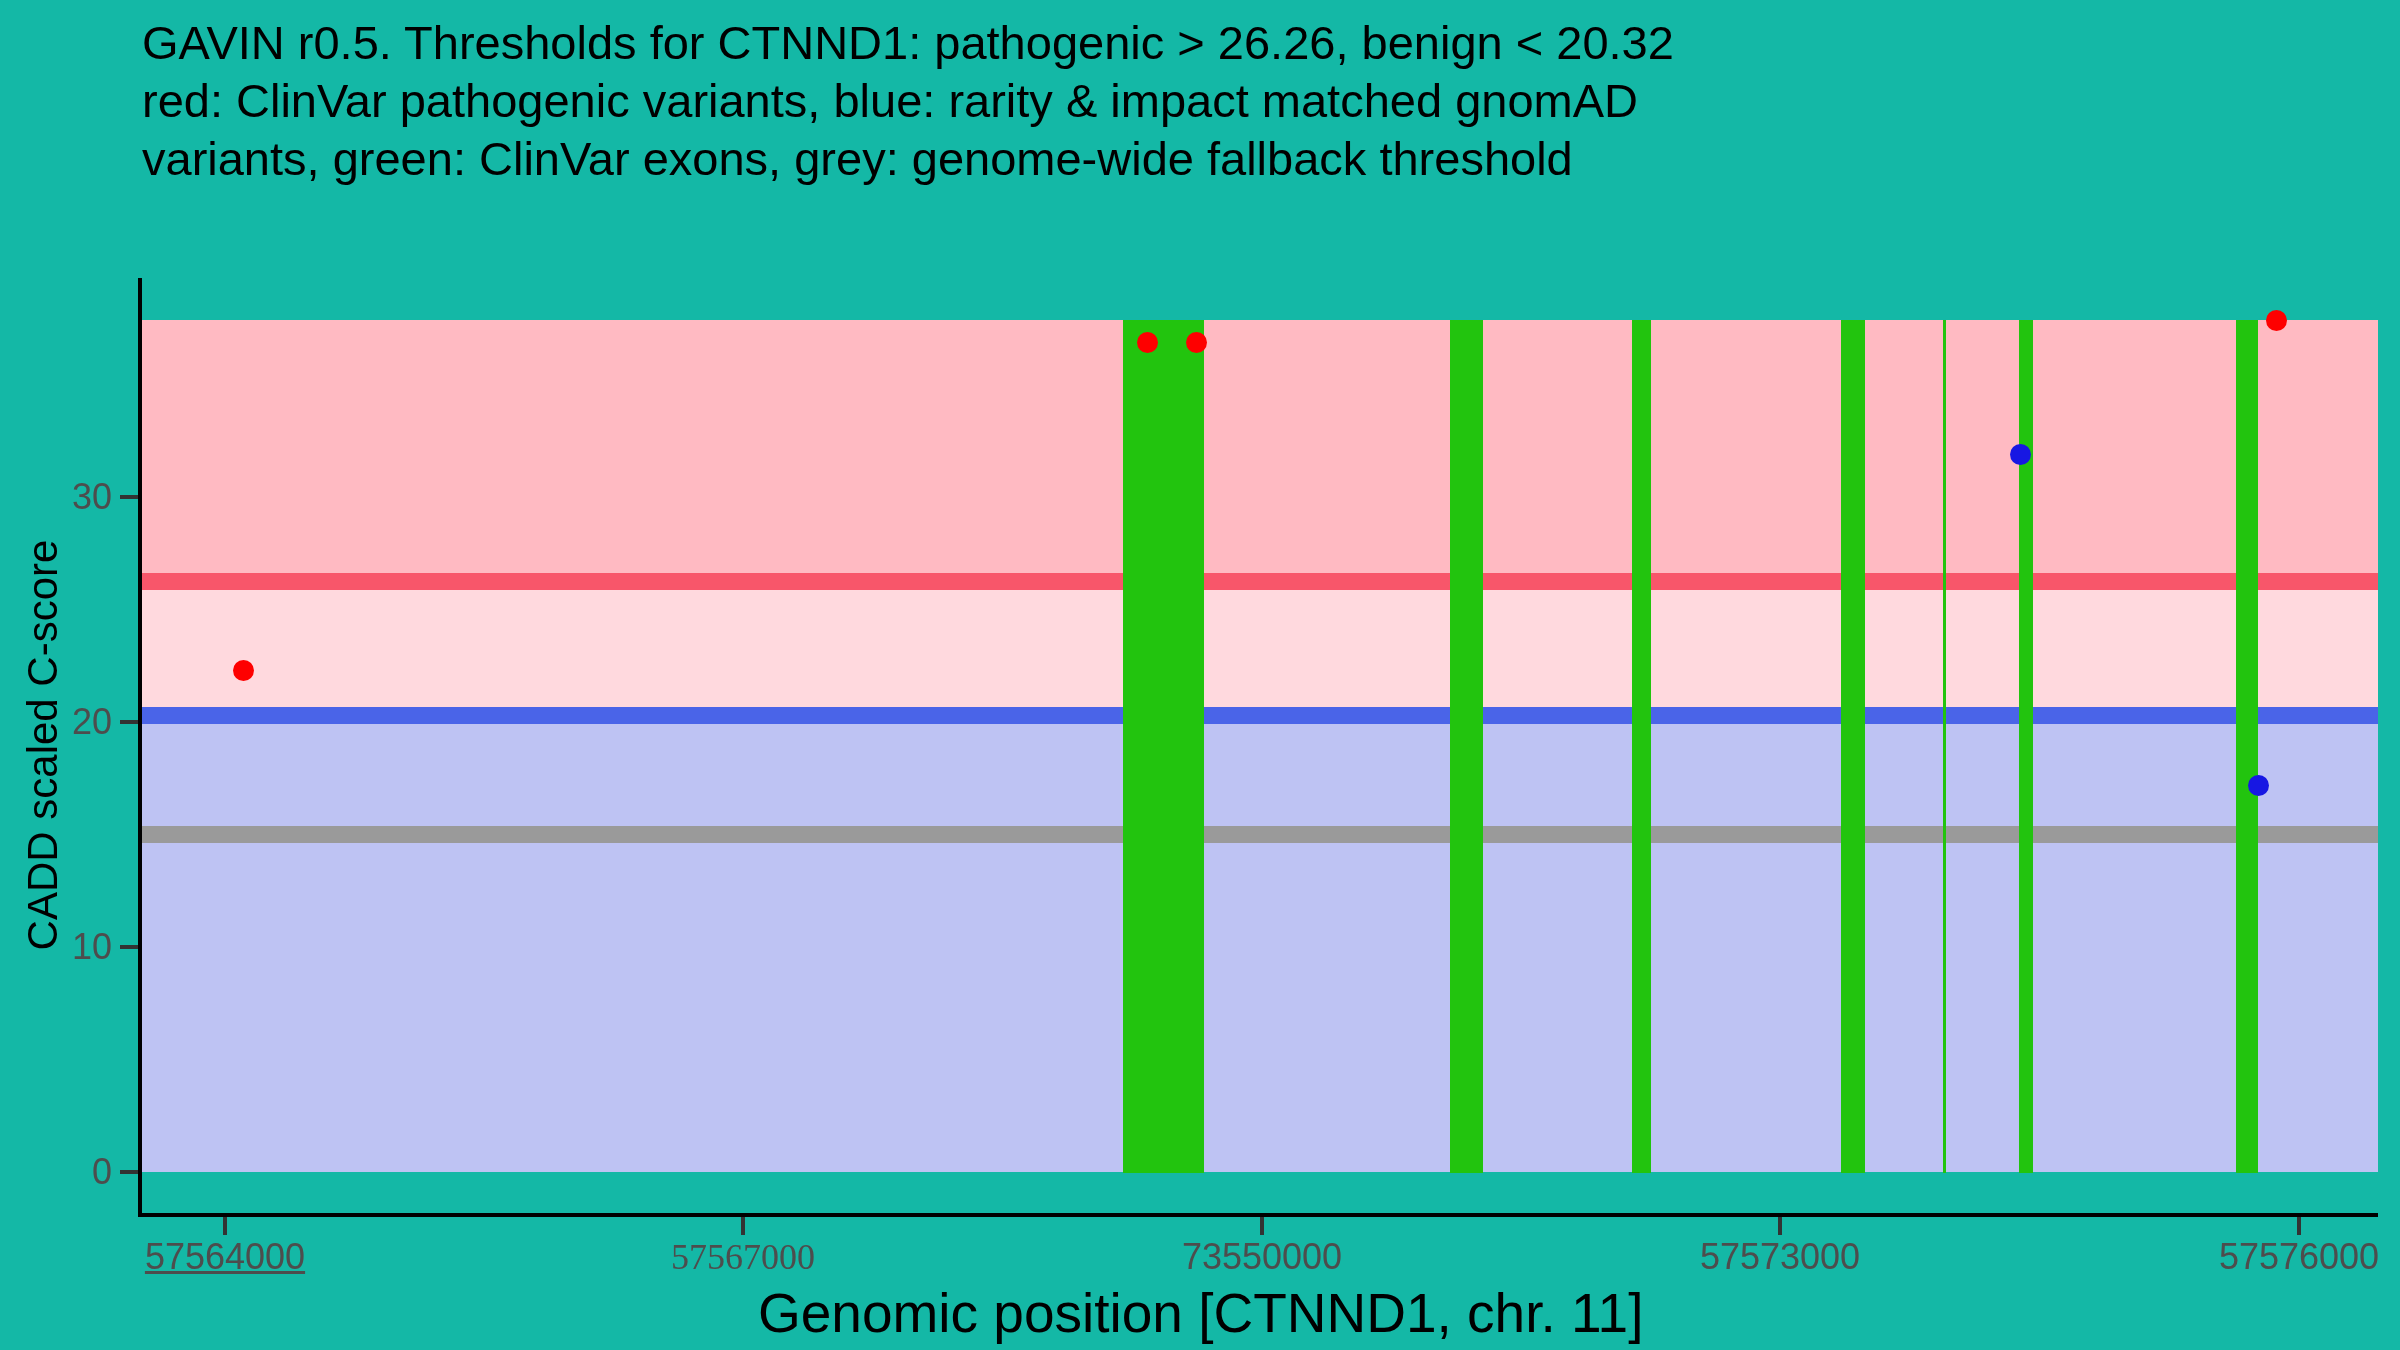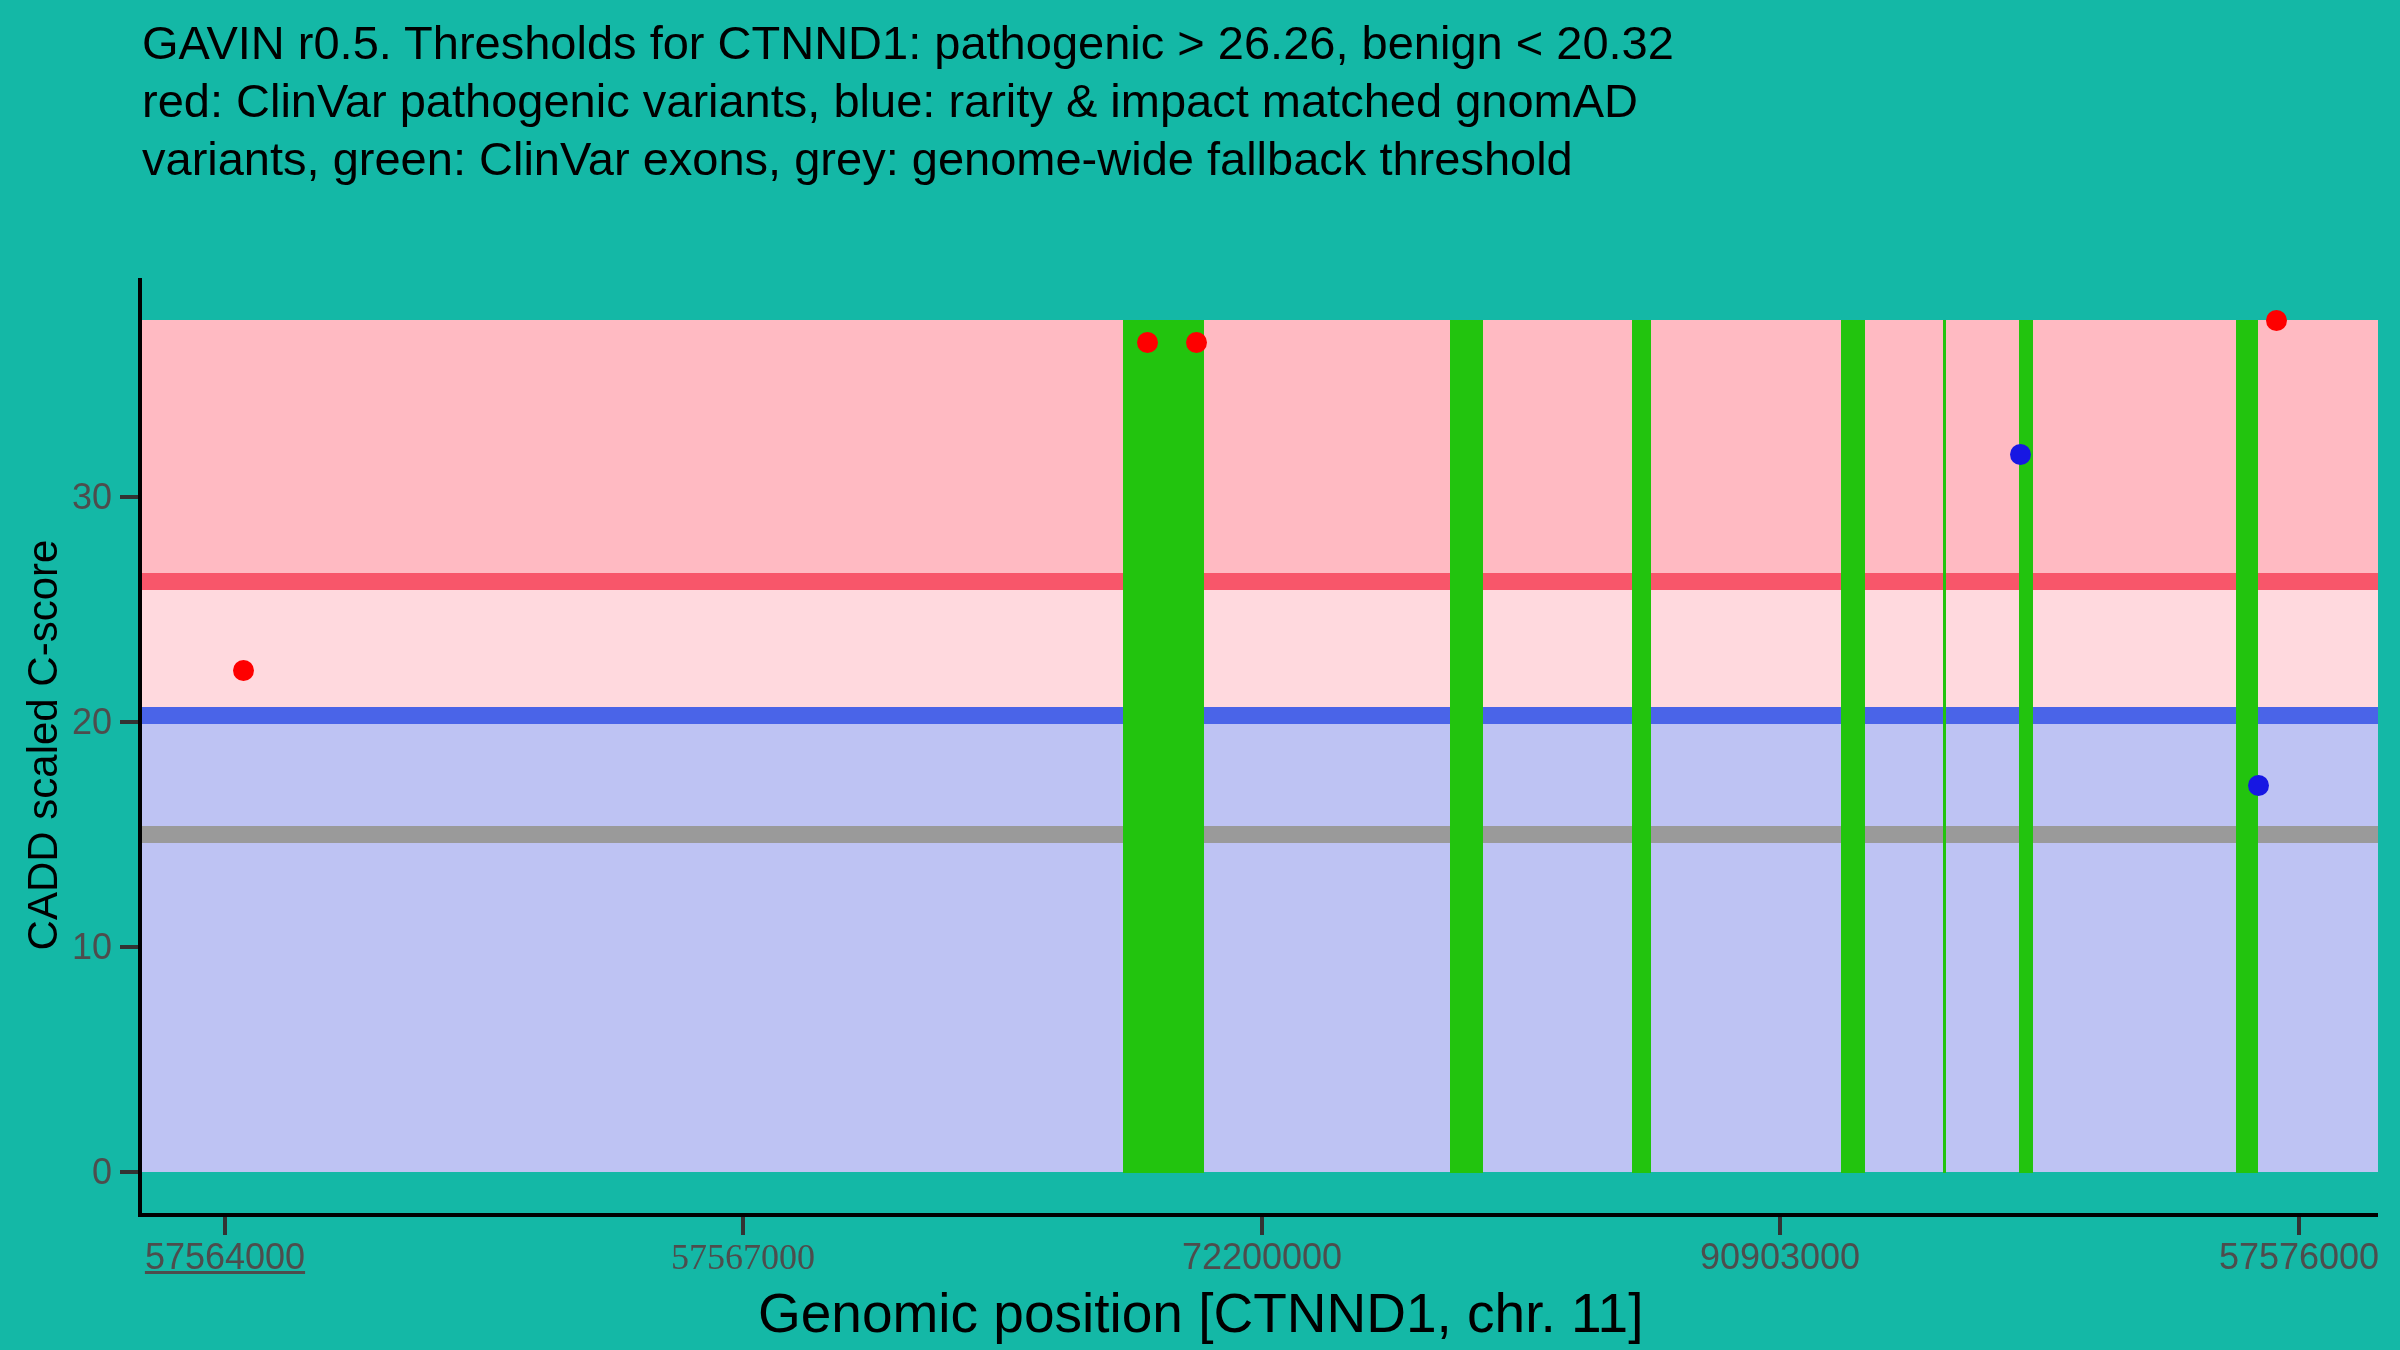--- a/index.html
+++ b/index.html
@@ -57,22 +57,22 @@
       <div class="tick-label y-tick-label" style="left: -8px; top: 928px; width: 120px;">10</div>
       <div class="tick-mark" style="left: 120px; top: 720px; width: 18px; height: 4px; background: rgb(51, 51, 51);"></div>
       <div class="tick-label y-tick-label" style="left: -8px; top: 703px; width: 120px;">20</div>
       <div class="tick-mark" style="left: 120px; top: 495px; width: 18px; height: 4px; background: rgb(51, 51, 51);"></div>
       <div class="tick-label y-tick-label" style="left: -8px; top: 478px; width: 120px;">30</div>
       <div class="tick-mark" style="left: 223px; top: 1217px; width: 4px; height: 18px; background: rgb(51, 51, 51);"></div>
       <div class="tick-label x-tick-label" style="left: 75px; top: 1238px; width: 300px; text-decoration: underline;">57564000</div>
       <div class="tick-mark" style="left: 741px; top: 1217px; width: 4px; height: 18px; background: rgb(51, 51, 51);"></div>
       <div class="tick-label x-tick-label" style="left: 593px; top: 1238px; width: 300px; font-family: Liberation Serif, serif;">57567000</div>
       <div class="tick-mark" style="left: 1260px; top: 1217px; width: 4px; height: 18px; background: rgb(51, 51, 51);"></div>
-      <div class="tick-label x-tick-label" style="left: 1112px; top: 1238px; width: 300px;">72200000</div>
+      <div class="tick-label x-tick-label" style="left: 1112px; top: 1238px; width: 300px;">73550000</div>
       <div class="tick-mark" style="left: 1778px; top: 1217px; width: 4px; height: 18px; background: rgb(51, 51, 51);"></div>
-      <div class="tick-label x-tick-label" style="left: 1630px; top: 1238px; width: 300px;">90903000</div>
+      <div class="tick-label x-tick-label" style="left: 1630px; top: 1238px; width: 300px;">57573000</div>
       <div class="tick-mark" style="left: 2297px; top: 1217px; width: 4px; height: 18px; background: rgb(51, 51, 51);"></div>
       <div class="tick-label x-tick-label" style="left: 2149px; top: 1238px; width: 300px;">57576000</div>
     </div>
 
   <div class="y-axis-title">CADD scaled C-score</div>
   <div class="x-axis-title">Genomic position [CTNND1, chr. 11]</div>
 </div>
 
 </body></html>

